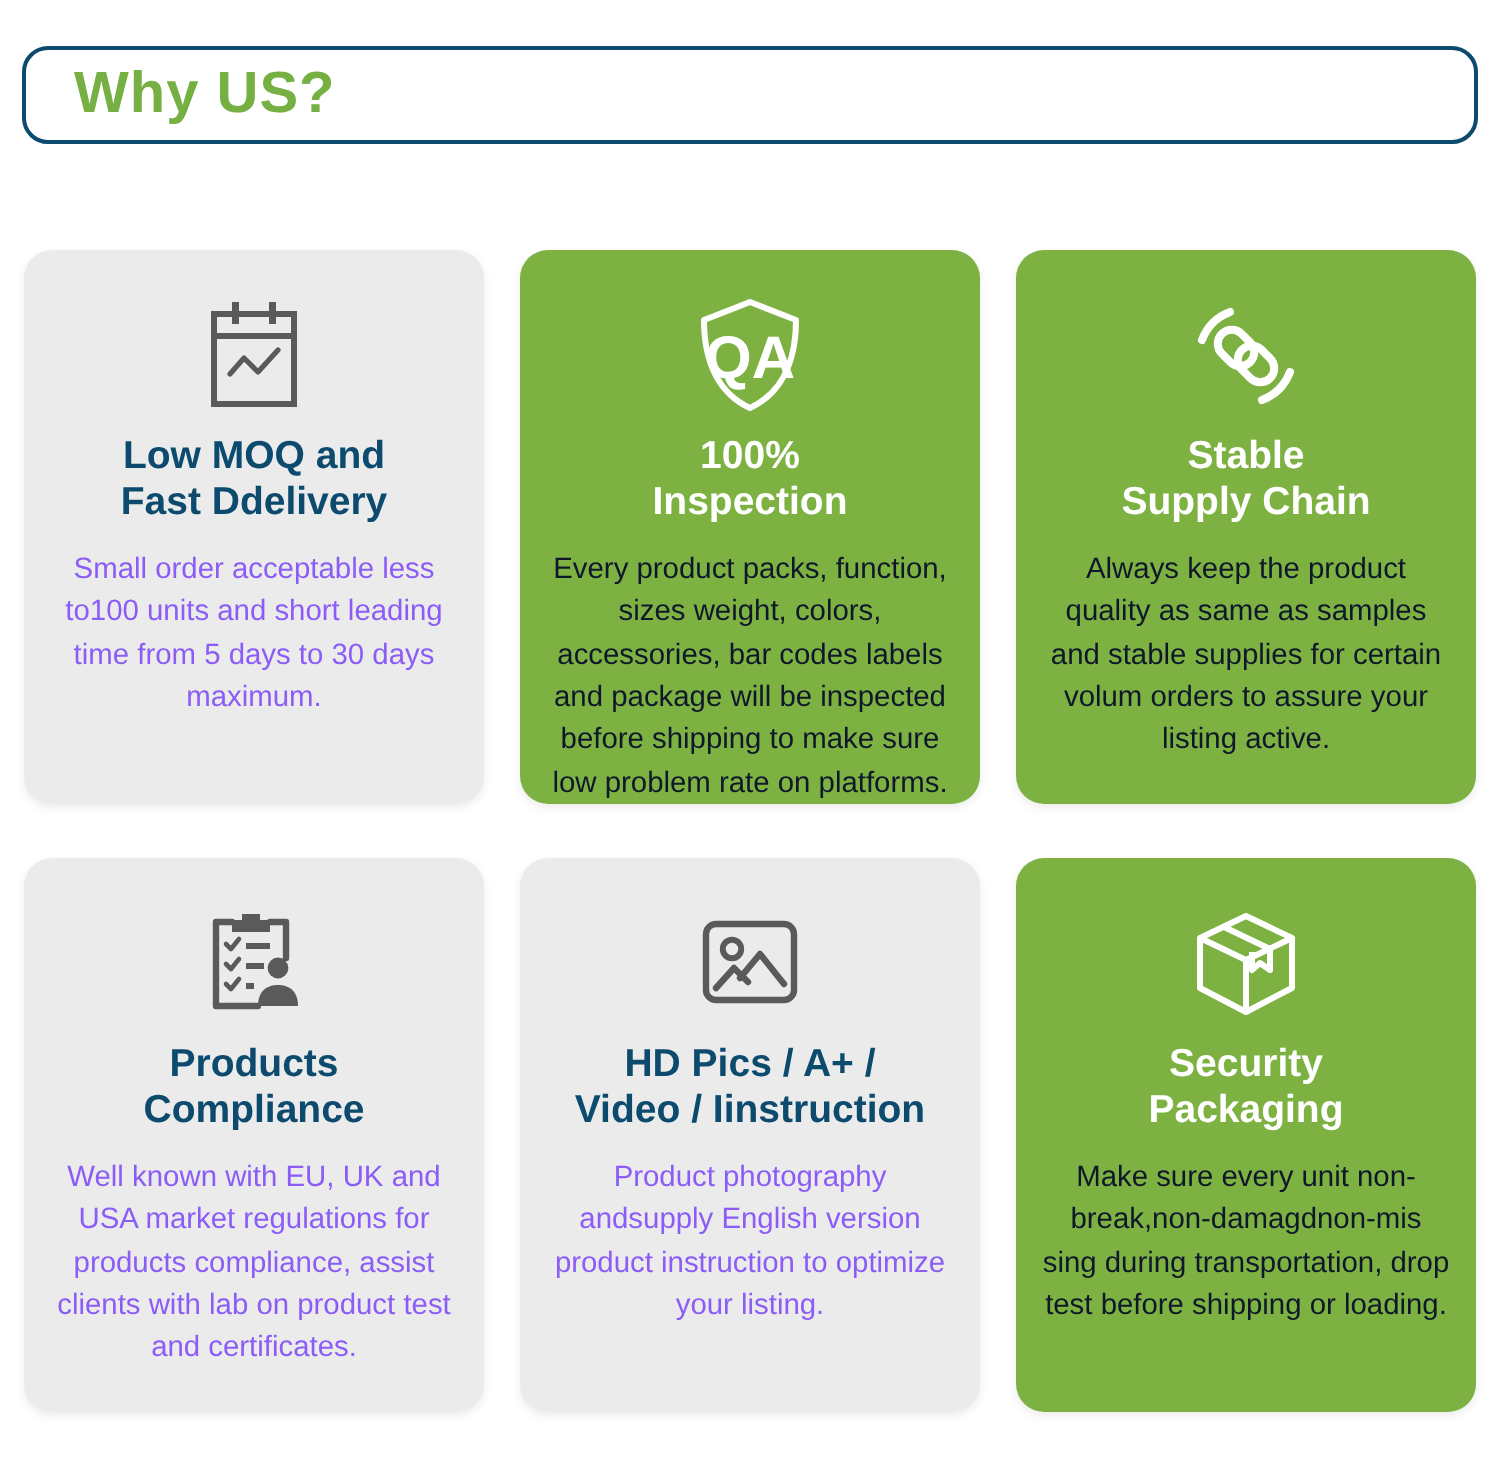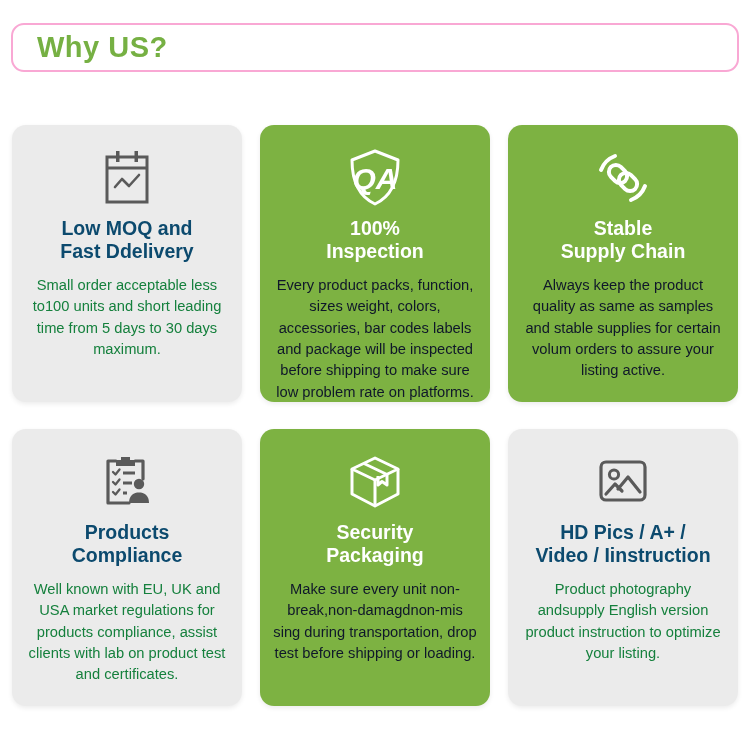--- a/index.html
+++ b/index.html
@@ -9,21 +9,21 @@
     font-family:"Liberation Sans", sans-serif;
     overflow:hidden;
   }
   .page { position:relative; width:750px; height:731px; }
 
   
   .header-banner {
     position:absolute;
     left:11px; top:23px;
     width:728px; height:49px;
-    border:2px solid #f9a8d4;
+    border:2px solid #0c4a6e;
     border-radius:13px;
     background:#ffffff;
     display:flex; align-items:center;
   }
   .header-title {
     margin-left:24px;
     font-size:29px;
     font-weight:bold;
     color:#76b043;
     letter-spacing:0.5px;
@@ -50,42 +50,41 @@
     box-shadow:0 2px 5px rgba(0,0,0,0.08);
     overflow:hidden;
   }
   .card.gray  { background:#ebebeb; }
   .card.green { background:#7db242; }
 
   .card-icon {
     height:58px;
     display:flex; align-items:center; justify-content:center;
     margin-bottom:10px;
-    font-style:italic;
   }
   .card-icon svg { display:block; }
 
   .card-title {
     font-size:19.5px;
     font-weight:bold;
     line-height:1.17;
     text-align:center;
     white-space:pre-line;
     margin-bottom:12px;
   }
   .card.gray  .card-title { color:#0c4a6e; }
   .card.green .card-title { color:#ffffff; }
 
   .card-body {
     font-size:14.7px;
     line-height:1.46;
     text-align:center;
     padding:0 4px;
   }
-  .card.gray  .card-body { color:#15803d; }
+  .card.gray  .card-body { color:#8b5cf6; }
   .card.green .card-body { color:#0f172a; }
 
   
   .card.green .card-body { padding:0 2px; }
 </style>
 </head>
 <body>
 
 <div class="page">
 
@@ -150,42 +149,42 @@
           <rect x="24" y="38.5" width="4" height="3" fill="#5a5a5a"></rect>
           <circle cx="40" cy="31" r="5.2" fill="#5a5a5a"></circle>
           <path d="M30 50 C30 42 35 39.5 40 39.5 C45 39.5 50 42 50 50 Z" fill="#5a5a5a"></path>
         </svg>
       </div>
       <div class="card-title">Products
 Compliance</div>
       <div class="card-body">Well known with EU, UK and USA market regulations for products compliance, assist clients with lab on product test and certificates.</div>
     </div>
 
+    <div class="card gray">
+      <div class="card-icon">
+        <svg width="56" height="52" viewBox="0 0 56 52">
+          <rect x="6" y="6" width="44" height="38" rx="5" fill="none" stroke="#5a5a5a" stroke-width="3.2"></rect>
+          <circle cx="19" cy="18.5" r="4.6" fill="none" stroke="#5a5a5a" stroke-width="3"></circle>
+          <polyline points="11,38 20,28 27,35" fill="none" stroke="#5a5a5a" stroke-width="3.2" stroke-linecap="round" stroke-linejoin="round"></polyline>
+          <polyline points="23,33 33,21 45,36" fill="none" stroke="#5a5a5a" stroke-width="3.2" stroke-linecap="round" stroke-linejoin="round"></polyline>
+        </svg>
+      </div>
+      <div class="card-title">HD Pics / A+ /
+Video / Iinstruction</div>
+      <div class="card-body">Product photography andsupply English version product instruction to optimize your listing.</div>
+    </div>
+
     <div class="card green">
       <div class="card-icon">
         <svg width="56" height="56" viewBox="0 0 56 56">
           <polygon points="28,4 51,15 28,26 5,15" fill="none" stroke="#ffffff" stroke-width="3" stroke-linejoin="round"></polygon>
           <polyline points="5,15 5,40 28,52 51,40 51,15" fill="none" stroke="#ffffff" stroke-width="3" stroke-linejoin="round"></polyline>
           <line x1="28" y1="26" x2="28" y2="52" stroke="#ffffff" stroke-width="3"></line>
           <polyline points="17,9.5 40,20.5 40,31 35,27.5 31,31 31,22" fill="none" stroke="#ffffff" stroke-width="3" stroke-linejoin="round"></polyline>
         </svg>
       </div>
       <div class="card-title">Security
 Packaging</div>
       <div class="card-body">Make sure every unit non-break,non-damagdnon-mis sing during transportation, drop test before shipping or loading.</div>
     </div>
 
-    <div class="card gray">
-      <div class="card-icon">
-        <svg width="56" height="52" viewBox="0 0 56 52">
-          <rect x="6" y="6" width="44" height="38" rx="5" fill="none" stroke="#5a5a5a" stroke-width="3.2"></rect>
-          <circle cx="19" cy="18.5" r="4.6" fill="none" stroke="#5a5a5a" stroke-width="3"></circle>
-          <polyline points="11,38 20,28 27,35" fill="none" stroke="#5a5a5a" stroke-width="3.2" stroke-linecap="round" stroke-linejoin="round"></polyline>
-          <polyline points="23,33 33,21 45,36" fill="none" stroke="#5a5a5a" stroke-width="3.2" stroke-linecap="round" stroke-linejoin="round"></polyline>
-        </svg>
-      </div>
-      <div class="card-title">HD Pics / A+ /
-Video / Iinstruction</div>
-      <div class="card-body">Product photography andsupply English version product instruction to optimize your listing.</div>
-    </div>
-
   </div>
 </div>
 
 </body></html>

